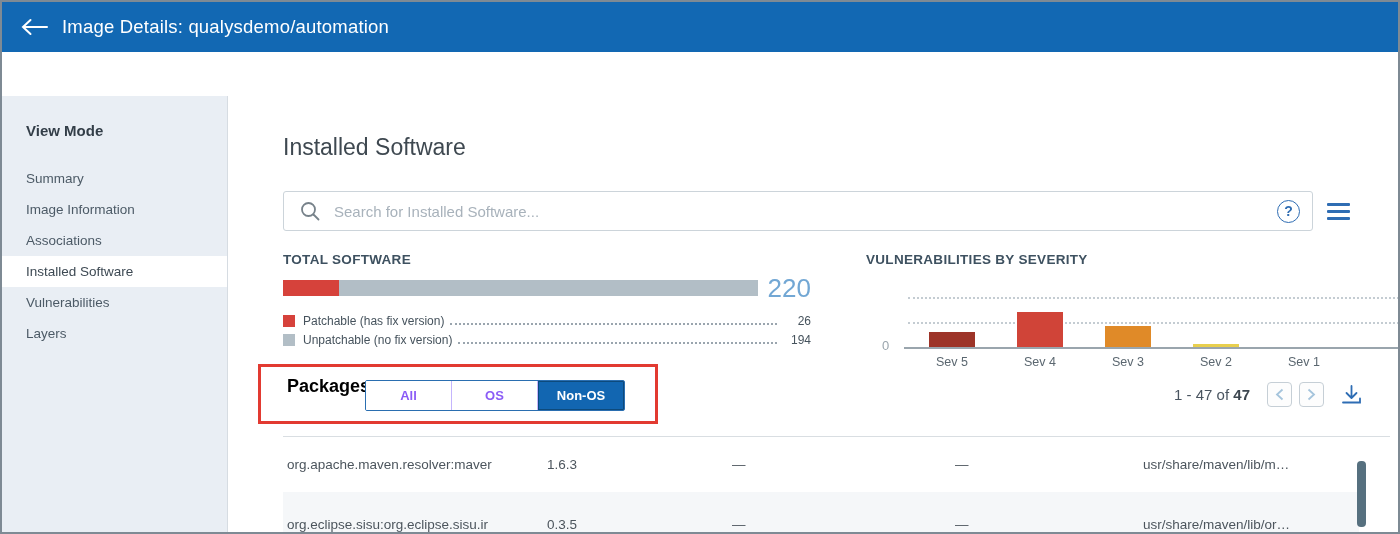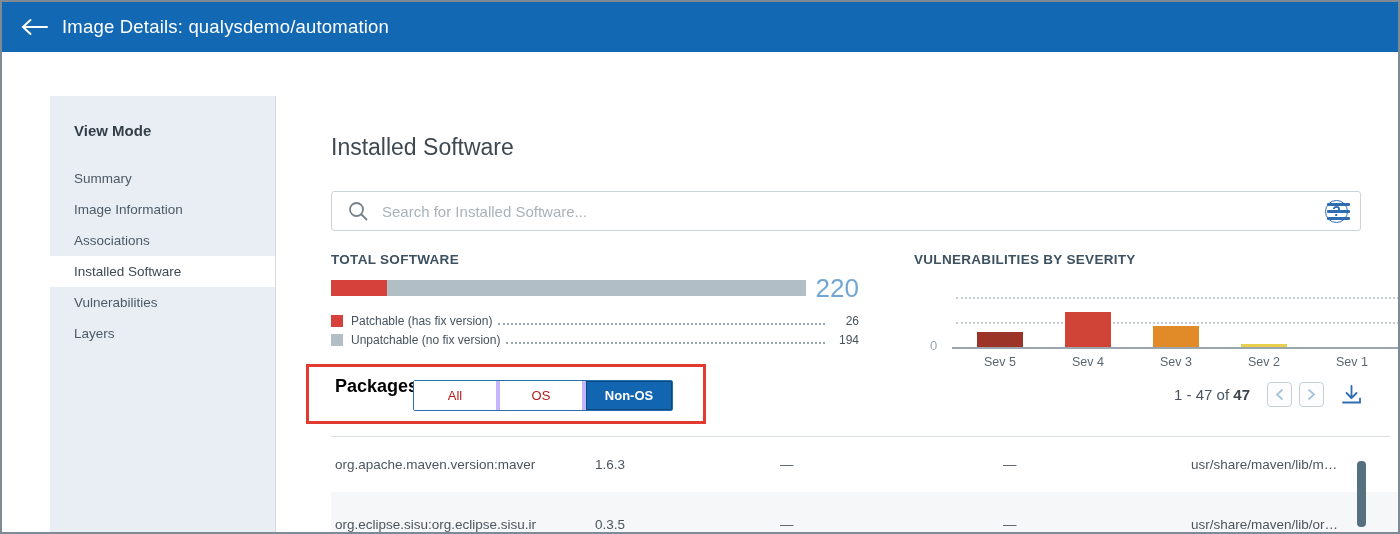--- a/index.html
+++ b/index.html
@@ -5,21 +5,21 @@
   * { box-sizing: border-box; margin: 0; padding: 0; }
   body { font-family: "Liberation Sans", sans-serif; background: #fff; }
   .frame { width: 1400px; height: 534px; border: 2px solid #7e8a94; position: relative;
            display: flex; flex-direction: column; overflow: hidden; background: #fff; gap: 44px; }
 
   
   .topbar { flex: 0 0 50px; background: #1268b3; display: flex; align-items: center; padding-left: 18px; }
   .back-btn { width: 42px; display: flex; align-items: center; cursor: pointer; }
   .topbar-title { color: #fff; font-size: 18.5px; font-weight: 500; letter-spacing: .2px; }
 
-  .body { flex: 1; display: flex; min-height: 0; padding-left: 48px; }
+  .body { flex: 1; display: flex; min-height: 0; }
 
   
   .sidebar { flex: 0 0 226px; background: #e9eef4; border-right: 1px solid #d6dce2; padding-top: 26px; }
   .sidebar-heading { margin-left: 24px; font-size: 15px; font-weight: 700; color: #333e48; font-stretch: semi-condensed; }
   .nav { margin-top: 24px; }
   .nav-item { height: 31px; line-height: 31px; padding-left: 24px; font-size: 13.5px; color: #4c5a66; cursor: pointer; }
   .nav-item.active { background: #fff; color: #3d4953; }
 
   
   .main { flex: 1; position: relative; background: #fff; }
@@ -60,22 +60,22 @@
   .bar-slot { width: 88px; height: 60px; display: flex; justify-content: center; align-items: flex-end; }
   .bar { width: 46px; }
   .x-labels { position: absolute; left: 42px; top: 72px; width: 440px; display: flex; }
   .x-label { width: 88px; text-align: center; font-size: 12.5px; color: #5b6770; }
 
   
   .annotation-rect { position: absolute; left: 30px; top: 268px; width: 400px; height: 60px;
                      border: 3px solid #e23a31; pointer-events: none; }
   .packages-label { position: absolute; left: 59px; top: 280px; font-size: 18px; font-weight: 700; color: #000000; }
   .pkg-group { position: absolute; left: 137px; top: 284px; display: flex; border: 1px solid #2a6eb0; border-radius: 2px; overflow: hidden; }
-  .pkg-btn { width: 86px; height: 29px; line-height: 29px; text-align: center; font-size: 13px; font-weight: 400;
-             color: #b91c1c; background: #fff; border-right: 4px solid #c4b5fd; cursor: pointer; }
+  .pkg-btn { width: 86px; height: 29px; line-height: 29px; text-align: center; font-size: 13px; font-weight: 700;
+             color: #8b5cf6; background: #fff; border-right: 1px solid #c4b5fd; cursor: pointer; }
   .pkg-btn:last-child { border-right: none; }
   .pkg-btn.selected { background: #1266b1; color: #fff; font-weight: 700; box-shadow: inset 0 0 0 1px #0d4a7c; }
 
   
   .pager { position: absolute; right: 36px; top: 286px; display: flex; align-items: center; }
   .pager-text { font-size: 15px; color: #4a5560; margin-right: 10px; }
   .pager-text b { font-weight: 700; color: #3c464f; }
   .pager-btn { width: 25px; height: 25px; border: 1px solid #c6cfd6; border-radius: 4px; background: #fdfdfd;
                display: flex; align-items: center; justify-content: center; margin-left: 7px; cursor: pointer; }
   .download-btn { margin-left: 17px; display: flex; cursor: pointer; }
@@ -225,21 +225,21 @@
             <path d="M10.5 1 V12 M5.5 8 L10.5 13 L15.5 8" stroke="#2e6db4" stroke-width="1.8" fill="none" stroke-linecap="round" stroke-linejoin="round"></path>
             <path d="M2 17.5 H19 V13.5" stroke="#2e6db4" stroke-width="1.8" fill="none" stroke-linecap="round"></path>
           </svg>
         </div>
       </div>
 
       <div class="table">
         <div class="thead-sep"></div>
         <div class="tbody">
           <div class="tr">
-            <div class="td">org.apache.maven.version:maver</div>
+            <div class="td">org.apache.maven.resolver:maver</div>
             <div class="td">1.6.3</div>
             <div class="td">—</div>
             <div class="td">—</div>
             <div class="td">usr/share/maven/lib/m…</div>
           </div>
           <div class="tr alt">
             <div class="td">org.eclipse.sisu:org.eclipse.sisu.ir</div>
             <div class="td">0.3.5</div>
             <div class="td">—</div>
             <div class="td">—</div>

